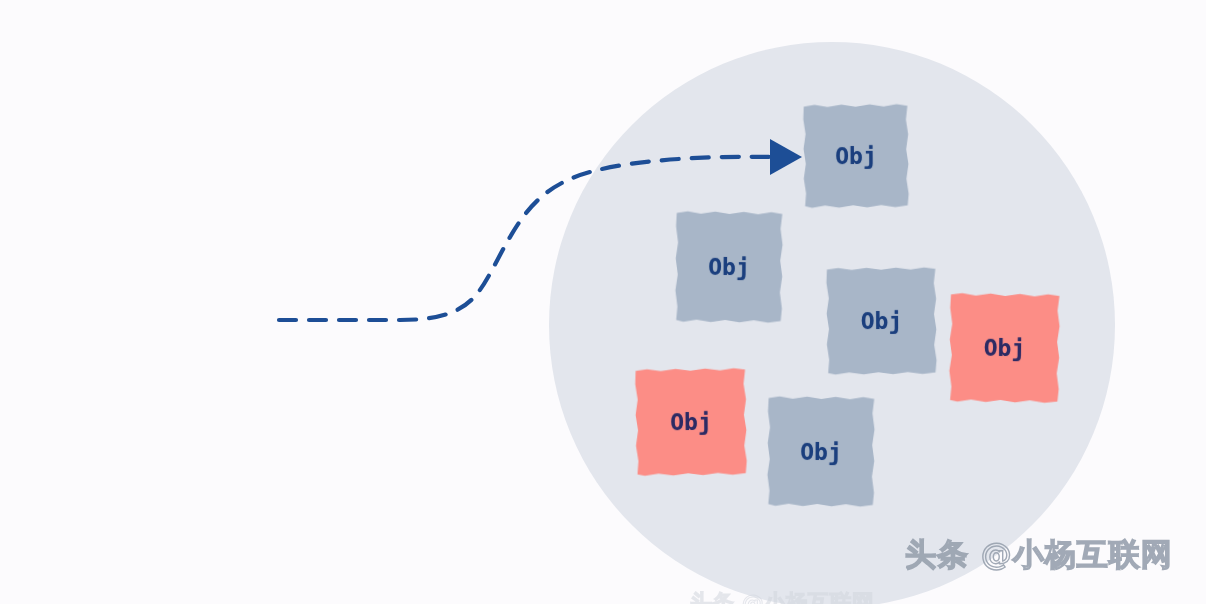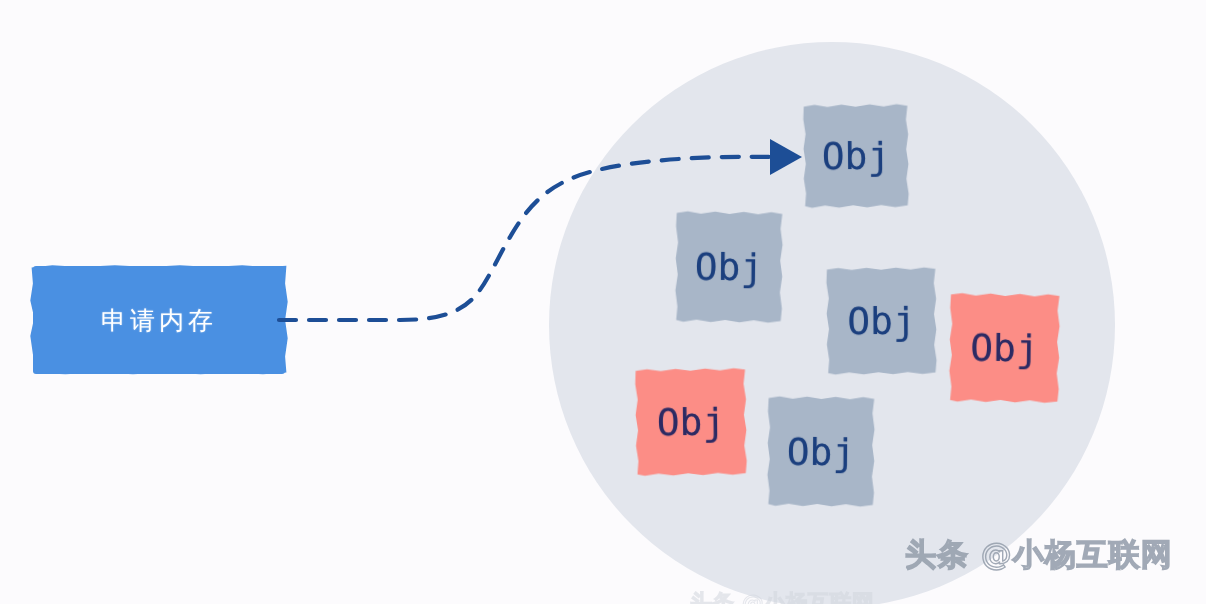--- a/index.html
+++ b/index.html
@@ -101,22 +101,22 @@
       3.5% 85%, 1.5% 71%, 3.5% 57%, 1.5% 43%, 3.5% 29%, 1.5% 15%
     );
   }
   .obj-block.gray .obj-shape { background: #a8b6c8; }
   .obj-block.red  .obj-shape { background: #fc8d86; }
   .obj-label {
     position: relative;
     z-index: 2;
     color: #1b3f7e;
     font-family: "DejaVu Sans Mono", "Liberation Mono", monospace;
-    font-size: 38px;
-    font-weight: 400;
+    font-size: 23px;
+    font-weight: 700;
     letter-spacing: 0px;
     text-shadow: 0 0 1px rgba(27,63,126,0.4);
   }
   .obj-block.red .obj-label { color: #2d2a63; }
 
   
   #watermark {
     position: absolute;
     left: 905px;
     top: 534px;
@@ -144,23 +144,20 @@
     height: 16px;
   }
 </style>
 </head>
 <body>
 
 <div id="canvas">
 
   <div id="memory-pool"></div>
 
-  <div id="request-box">
-    <span id="request-label">申请内存</span>
-  </div>
 
   <svg id="connector" viewBox="0 0 1206 604" xmlns="http://www.w3.org/2000/svg">
     <path d="M 279 320
              L 400 320
              C 470 320 478 296 500 255
              C 522 214 540 186 590 172
              C 640 158 720 156 772 157" fill="none" stroke="#1d4e96" stroke-width="4.2" stroke-linecap="round" stroke-dasharray="17 13"></path>
     <polygon points="770,139 802,157 770,175" fill="#1d4e96"></polygon>
   </svg>
 

